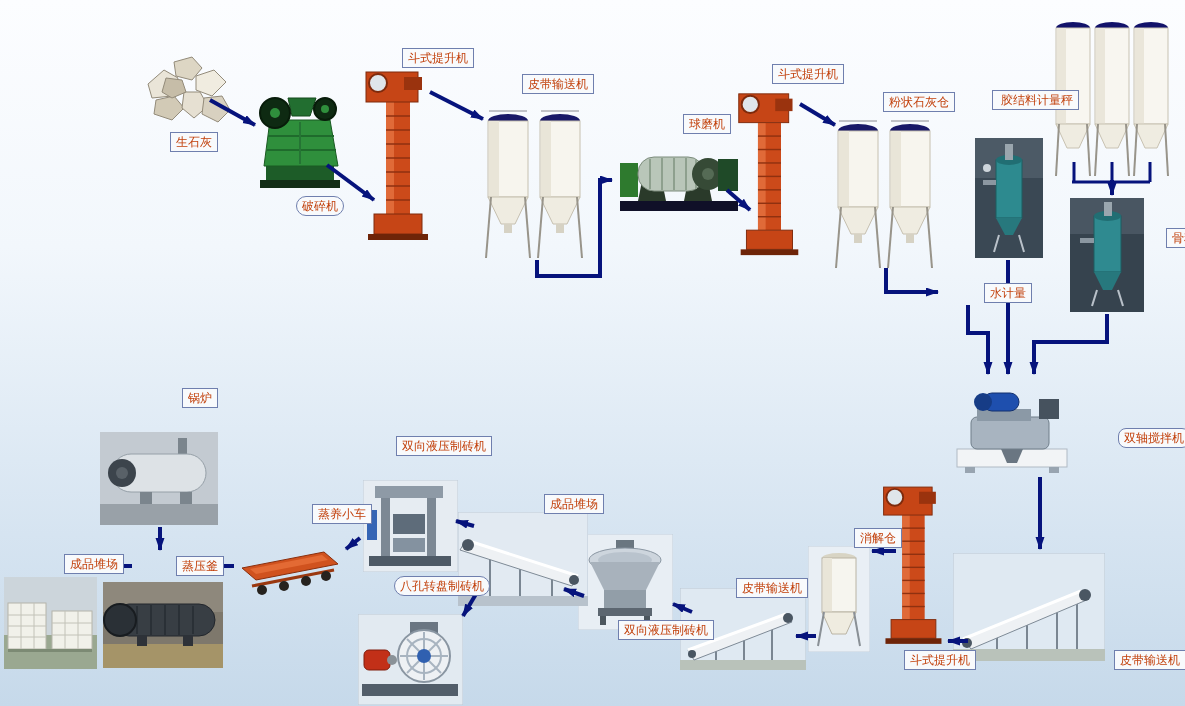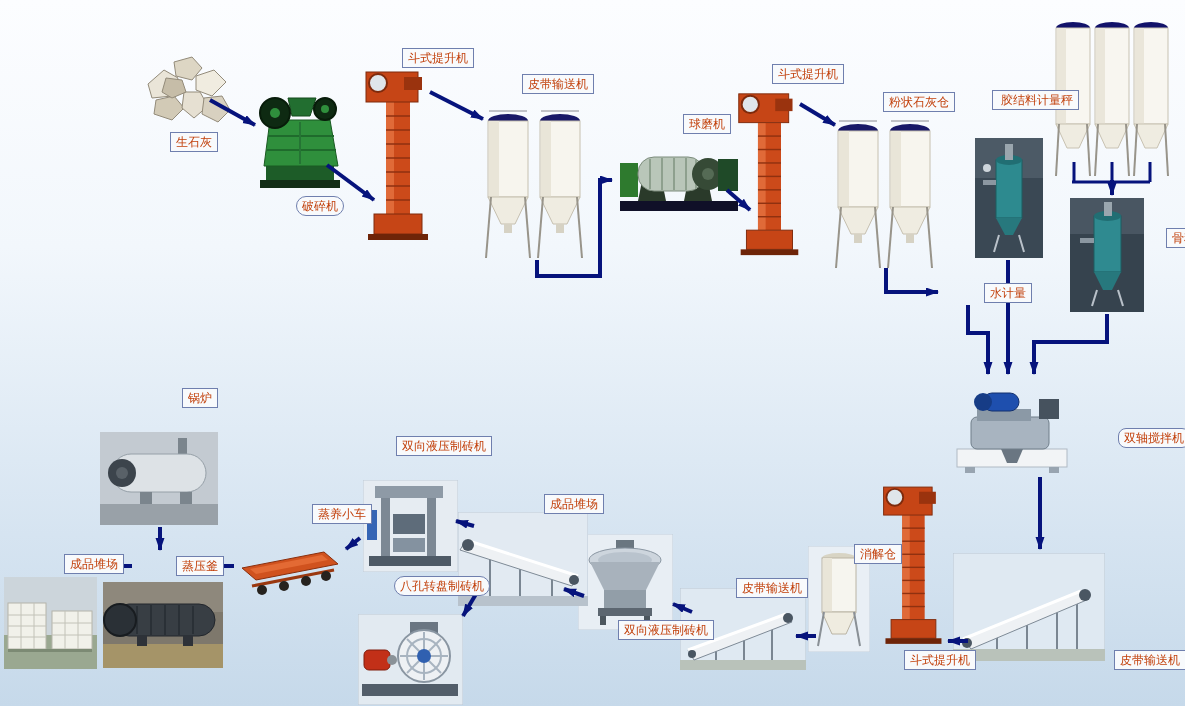--- a/index.html
+++ b/index.html
@@ -444,21 +444,21 @@
   <div class="label" style="left:482px;top:74px;">皮带输送机</div>
   <div class="label" style="left:643px;top:114px;text-align:center;">球磨机</div>
   <div class="label" style="left:732px;top:64px;">斗式提升机</div>
   <div class="label" style="left:843px;top:92px;">粉状石灰仓</div>
   <div class="label" style="left:952px;top:90px;padding-left:8px;">胶结料计量秤</div>
   <div class="label" style="left:1126px;top:228px;">骨料秤</div>
   <div class="label" style="left:944px;top:283px;">水计量</div>
   <div class="label" style="left:1078px;top:428px;border-radius:8px;">双轴搅拌机</div>
   <div class="label" style="left:1074px;top:650px;">皮带输送机</div>
   <div class="label" style="left:864px;top:650px;">斗式提升机</div>
-  <div class="label" style="left:814px;top:544px;text-align:right;">消解仓</div>
+  <div class="label" style="left:814px;top:528px;text-align:right;">消解仓</div>
   <div class="label" style="left:696px;top:578px;">皮带输送机</div>
   <div class="label" style="left:578px;top:620px;">双向液压制砖机</div>
   <div class="label" style="left:504px;top:494px;">成品堆场</div>
   <div class="label" style="left:356px;top:436px;">双向液压制砖机</div>
   <div class="label" style="left:354px;top:576px;border-radius:10px;">八孔转盘制砖机</div>
   <div class="label" style="left:272px;top:504px;">蒸养小车</div>
   <div class="label" style="left:136px;top:556px;">蒸压釜</div>
   <div class="label" style="left:142px;top:388px;">锅炉</div>
   <div class="label" style="left:24px;top:554px;">成品堆场</div>
 

